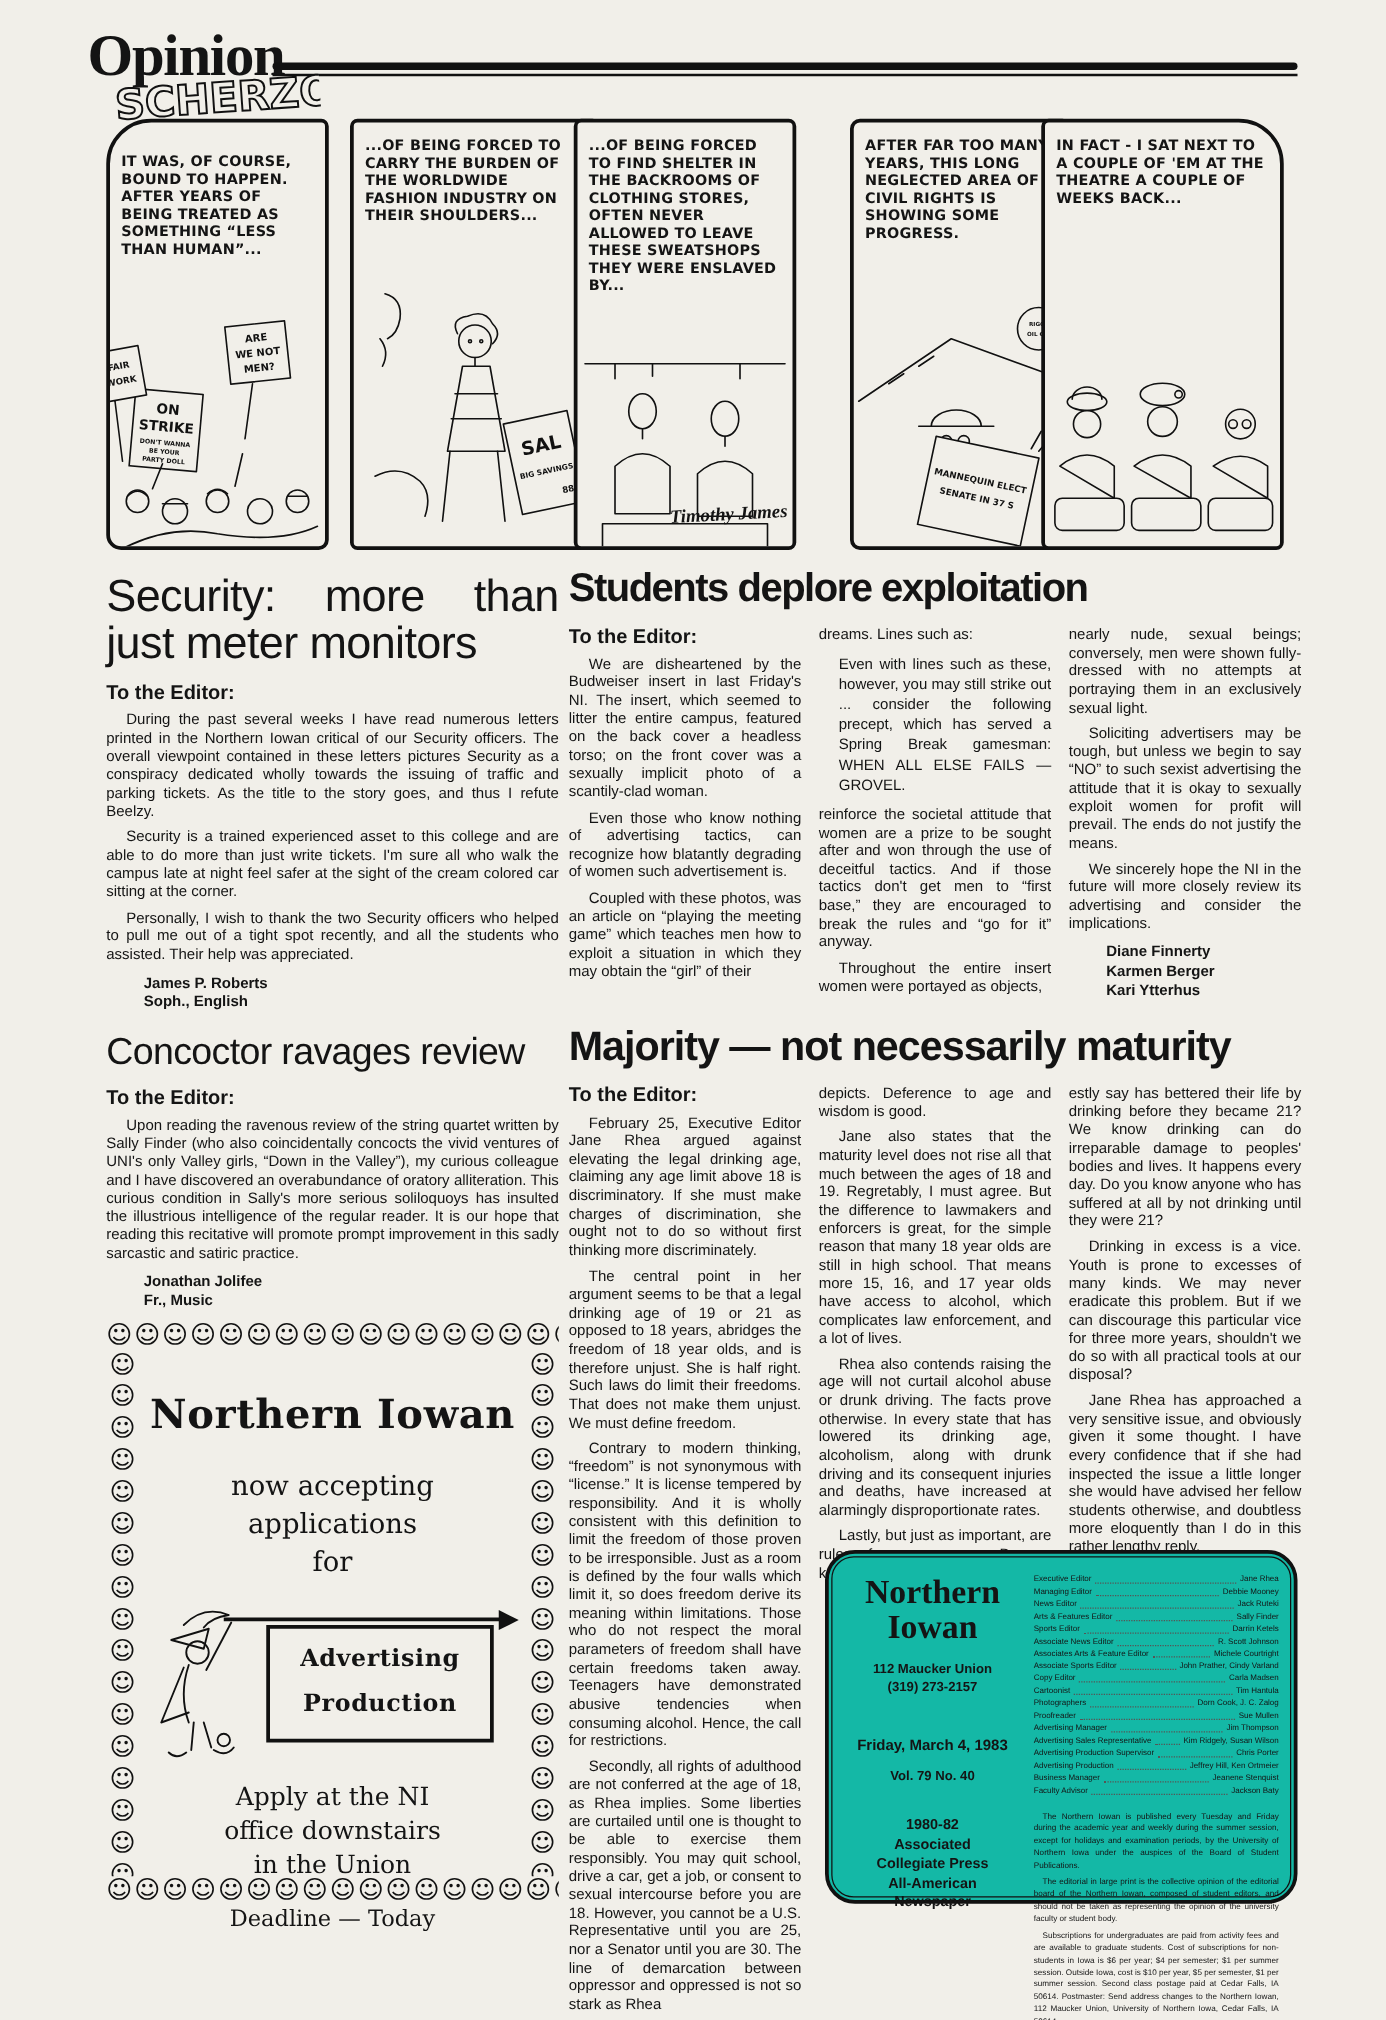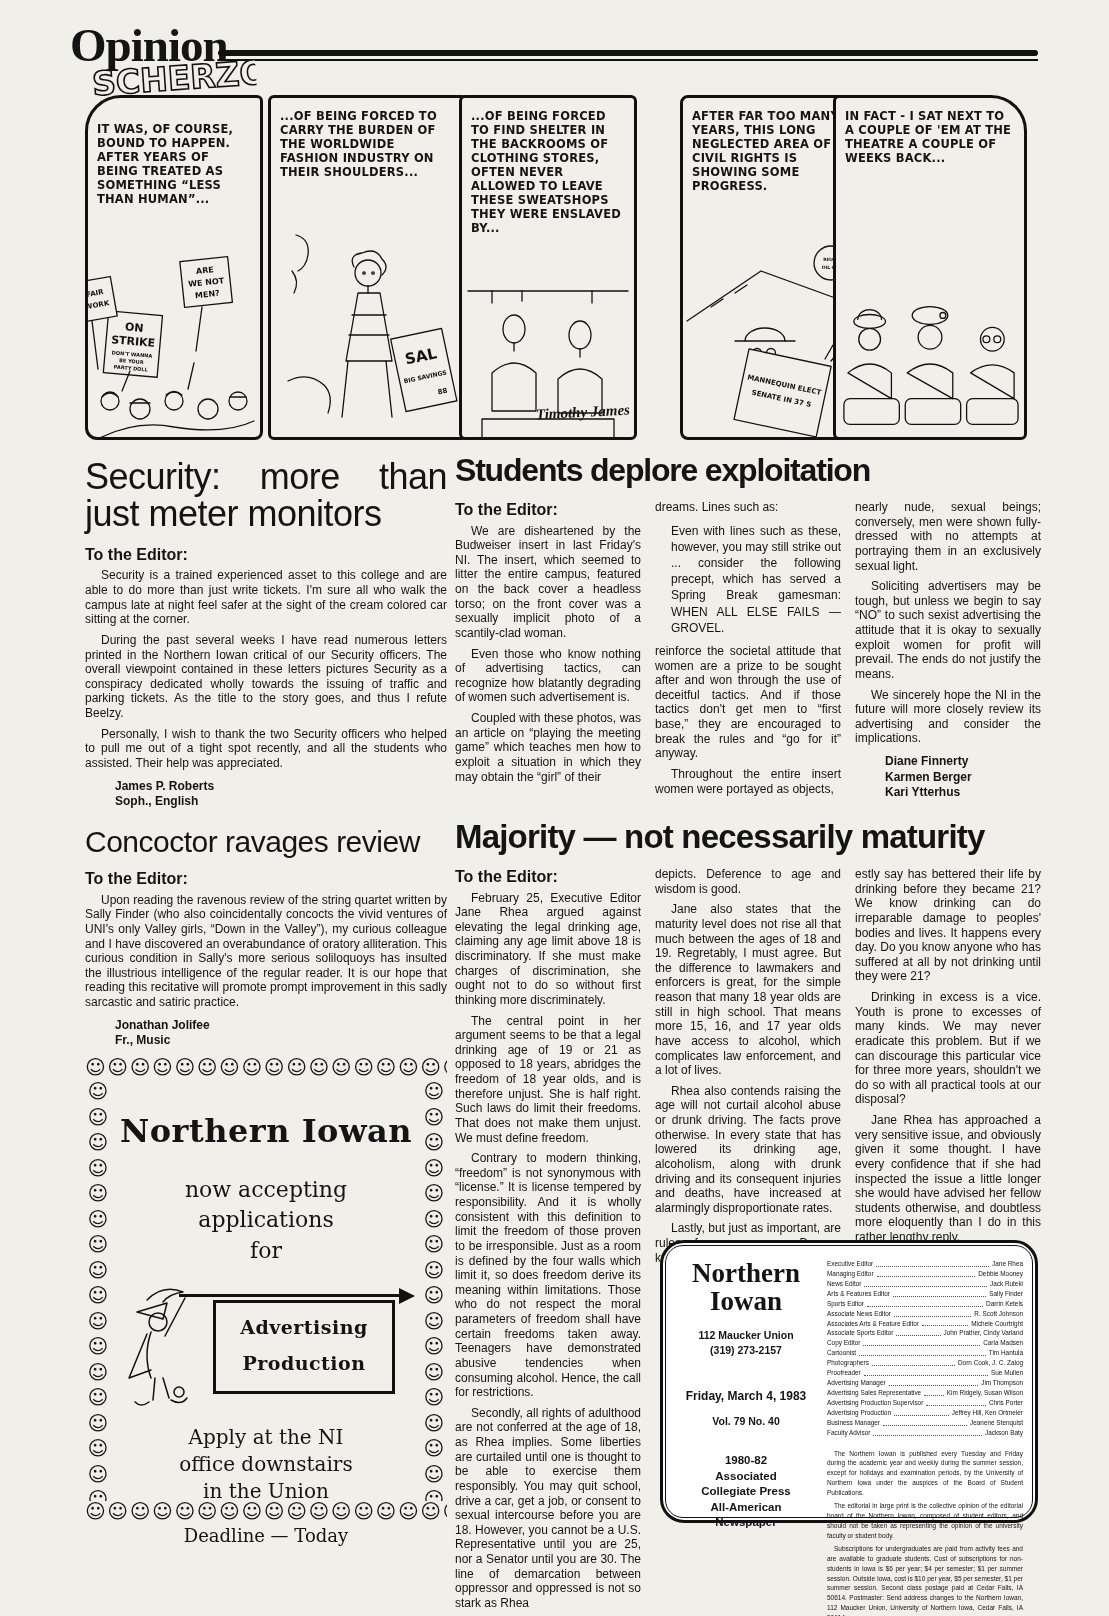--- a/index.html
+++ b/index.html
@@ -9,21 +9,21 @@
   
   #opinion-title{position:absolute;left:70px;top:22px;font:700 47px/1 "Liberation Serif",serif;letter-spacing:-1px;}
   #opinion-rule{position:absolute;left:218px;top:50px;width:820px;}
   .rule-thick{height:6px;background:#111;border-radius:3px;}
   .rule-thin{height:2px;background:#111;margin-top:3px;}
 
   
   #scherzo{position:absolute;left:88px;top:52px;transform:rotate(-4deg);z-index:5;}
   .panel{position:absolute;top:95px;height:345px;border:3.5px solid #111;background:#f1efe9;box-sizing:border-box;overflow:hidden;}
   #panel1{left:85px;width:178px;border-radius:36px 6px 8px 12px;}
-  #panel2{left:268px;width:200px;border-radius:6px;}
+  #panel2{left:280px;width:200px;border-radius:6px;}
   #panel3{left:459px;width:178px;border-radius:6px;}
   #panel4{left:680px;width:178px;border-radius:8px;}
   #panel5{left:833px;width:194px;border-radius:6px 36px 6px 6px;}
   .caption{padding:11px 9px 0;font:600 11.5px/1.22 "DejaVu Sans",sans-serif;letter-spacing:.2px;}
   #panel1 .caption{padding-top:24px;}
   .panel-svg{position:absolute;left:0;bottom:-4px;width:100%;}
   .panel-svg path,.panel-svg line,.panel-svg circle,.panel-svg ellipse,.panel-svg rect,.panel-svg polyline
     {stroke:#111;fill:none;stroke-width:1.3;stroke-linecap:round;stroke-linejoin:round;}
   .panel-svg .paper{fill:#f1efe9;}
   .panel-svg text{fill:#111;stroke:none;font-family:"DejaVu Sans",sans-serif;font-weight:700;text-anchor:middle;}
@@ -63,21 +63,21 @@
   
   #right-col{position:absolute;left:455px;top:454px;width:586px;}
   #students-headline{font-size:32px;line-height:1;font-weight:700;letter-spacing:-1.2px;margin:0 0 14px;}
   #majority-headline{font-size:33px;line-height:1;font-weight:700;letter-spacing:-.8px;margin:16px 0 14px;}
   .cols{display:flex;gap:14px;}
   .col{width:186px;box-sizing:border-box;}
   #students-cols{height:304px;overflow:hidden;}
   .quote{margin:8px 0 8px 16px;line-height:1.35;text-align:justify;}
 
   
-  #masthead{position:absolute;left:660px;top:1240px;width:378px;height:283px;border:3.5px solid #111;border-radius:24px;background:#ffffff;z-index:6;box-sizing:border-box;}
+  #masthead{position:absolute;left:660px;top:1240px;width:378px;height:283px;border:3.5px solid #111;border-radius:24px;background:#14b8a6;z-index:6;box-sizing:border-box;}
   #masthead::after{content:"";position:absolute;inset:2px;border:1.5px solid #111;border-radius:18px;pointer-events:none;}
   #masthead-inner{display:flex;height:100%;padding:16px 12px 8px 14px;box-sizing:border-box;}
   #mast-left{width:138px;text-align:center;flex:none;}
   #mast-name{font:700 27px/1.05 "Liberation Serif",serif;white-space:pre-line;}
   #mast-address{font-weight:700;font-size:10.5px;line-height:1.5;margin-top:12px;white-space:pre-line;}
   #mast-date{font-weight:700;font-size:12px;margin-top:30px;}
   #mast-vol{font-weight:700;font-size:10.5px;margin-top:12px;}
   #mast-acp{font-weight:700;font-size:11.5px;line-height:1.35;margin-top:26px;white-space:pre-line;}
   #mast-right{flex:1;padding-left:12px;min-width:0;}
   .staff-row{display:flex;align-items:flex-end;font-size:6.4px;line-height:1.55;}
@@ -222,22 +222,22 @@
       <rect x="70" y="118" width="56" height="26" rx="6"></rect>
       <rect x="132" y="118" width="52" height="26" rx="6"></rect>
     </svg>
   </div>
 
   <div id="artist-sig">Timothy James</div>
 
   <div id="left-col" class="bodytext">
     <h2 id="security-headline">Security: more than just meter monitors</h2>
     <div class="salut">To the Editor:</div>
+    <p class="para">During the past several weeks I have read numerous letters printed in the Northern Iowan critical of our Security officers. The overall viewpoint contained in these letters pictures Security as a conspiracy dedicated wholly towards the issuing of traffic and parking tickets. As the title to the story goes, and thus I refute Beelzy.</p>
     <p class="para">Security is a trained experienced asset to this college and are able to do more than just write tickets. I'm sure all who walk the campus late at night feel safer at the sight of the cream colored car sitting at the corner.</p>
-    <p class="para">During the past several weeks I have read numerous letters printed in the Northern Iowan critical of our Security officers. The overall viewpoint contained in these letters pictures Security as a conspiracy dedicated wholly towards the issuing of traffic and parking tickets. As the title to the story goes, and thus I refute Beelzy.</p>
     <p class="para">Personally, I wish to thank the two Security officers who helped to pull me out of a tight spot recently, and all the students who assisted. Their help was appreciated.</p>
     <div class="sig-name">James P. Roberts</div>
     <div class="sig-title">Soph., English</div>
 
     <h2 id="concoctor-headline">Concoctor ravages review</h2>
     <div class="salut">To the Editor:</div>
     <p class="para">Upon reading the ravenous review of the string quartet written by Sally Finder (who also coincidentally concocts the vivid ventures of UNI's only Valley girls, “Down in the Valley”), my curious colleague and I have discovered an overabundance of oratory alliteration. This curious condition in Sally's more serious soliloquoys has insulted the illustrious intelligence of the regular reader. It is our hope that reading this recitative will promote prompt improvement in this sadly sarcastic and satiric practice.</p>
     <div class="sig-name">Jonathan Jolifee</div>
     <div class="sig-title">Fr., Music</div>
     <div class="sig-name">Anthony Mangin</div>

